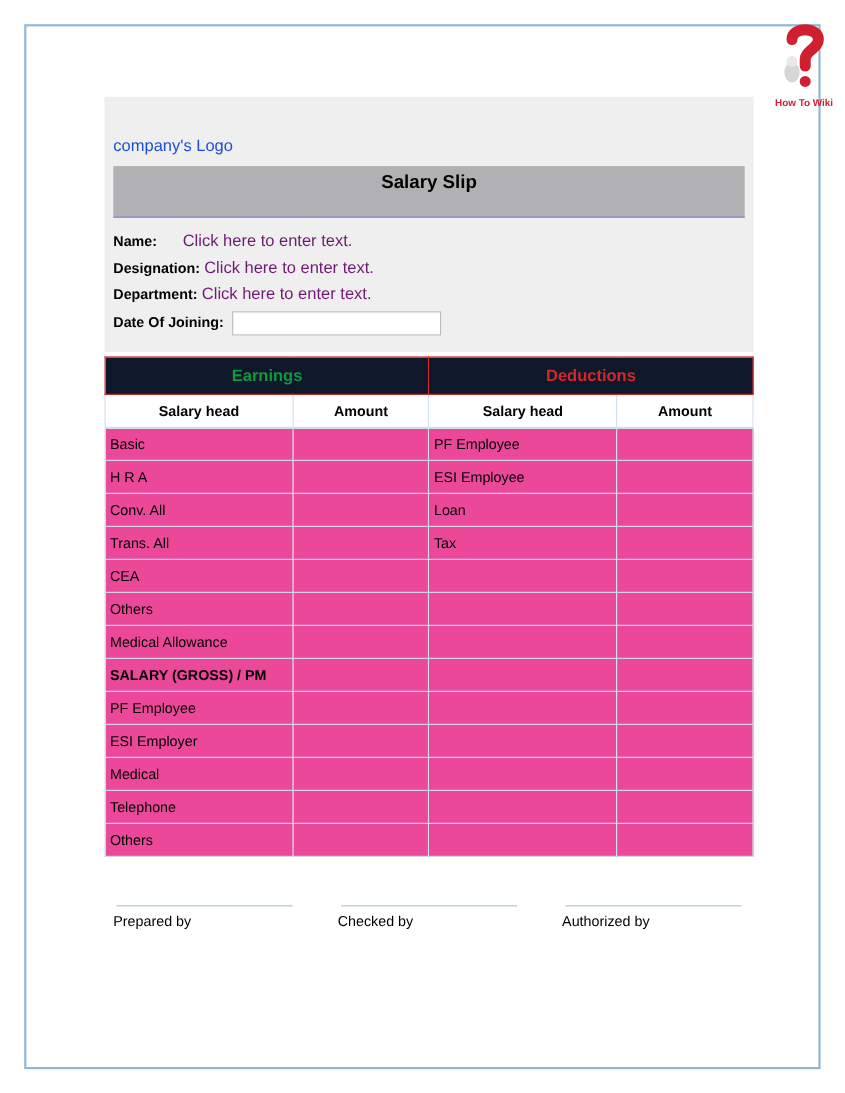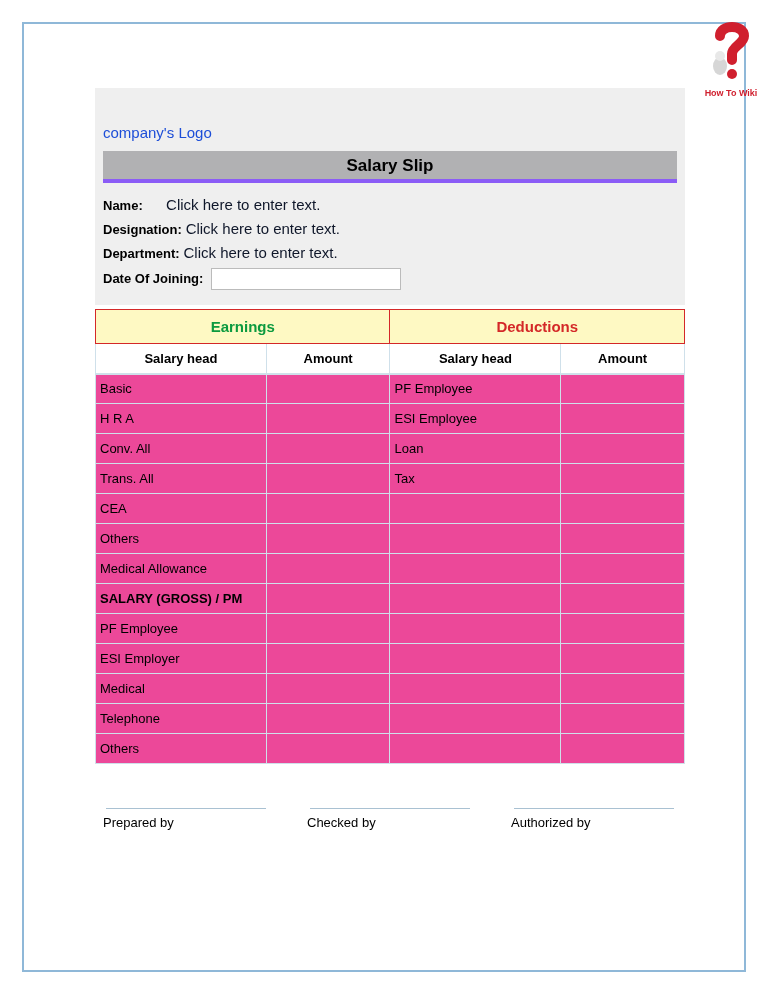--- a/index.html
+++ b/index.html
@@ -38,44 +38,44 @@
     font-size: 15px;
     color:#1d4ed8;
     margin-bottom: 10px;
     margin-left: 0;
   }
   .title-bar {
     background: #b1b1b3;
     text-align: center;
     font-weight: bold;
     font-size: 17px;
-    padding: 5px 0 3px;
-    border-bottom: 4px solid #8b5cf6;
+    padding: 5px 0 21px;
+    border-bottom: 1px solid #8b5cf6;
   }
   .info-block { padding: 6px 2px 0 0; background:#efefef;}
   .info-row { margin: 7px 0; font-size:14px; }
   .info-label { font-weight:bold; font-size:13px; }
-  .placeholder { color:#0f172a; font-size:15px; }
+  .placeholder { color:#701a75; font-size:15px; }
   .doj-input {
     display:inline-block;
     width: 190px; height:22px;
     background:#fff;
     border:1px solid #bbb;
     vertical-align: middle;
     margin-left:4px;
     font-size:13px;
     padding: 0 4px;
   }
   table.ed {
     width: 100%;
     border-collapse: collapse;
     margin-top: 4px;
   }
   .ed-header td {
-    background: #fef9c3;
+    background: #0f172a;
     text-align: center;
     font-weight: bold;
     font-size: 15px;
     height: 34px;
   }
   .ed-header td.earn { color:#0c9a3f; }
   .ed-header td.ded { color:#d42828; }
   .ed-header td { border:1px solid #d42828; }
   .sub-header td {
     text-align:center;

